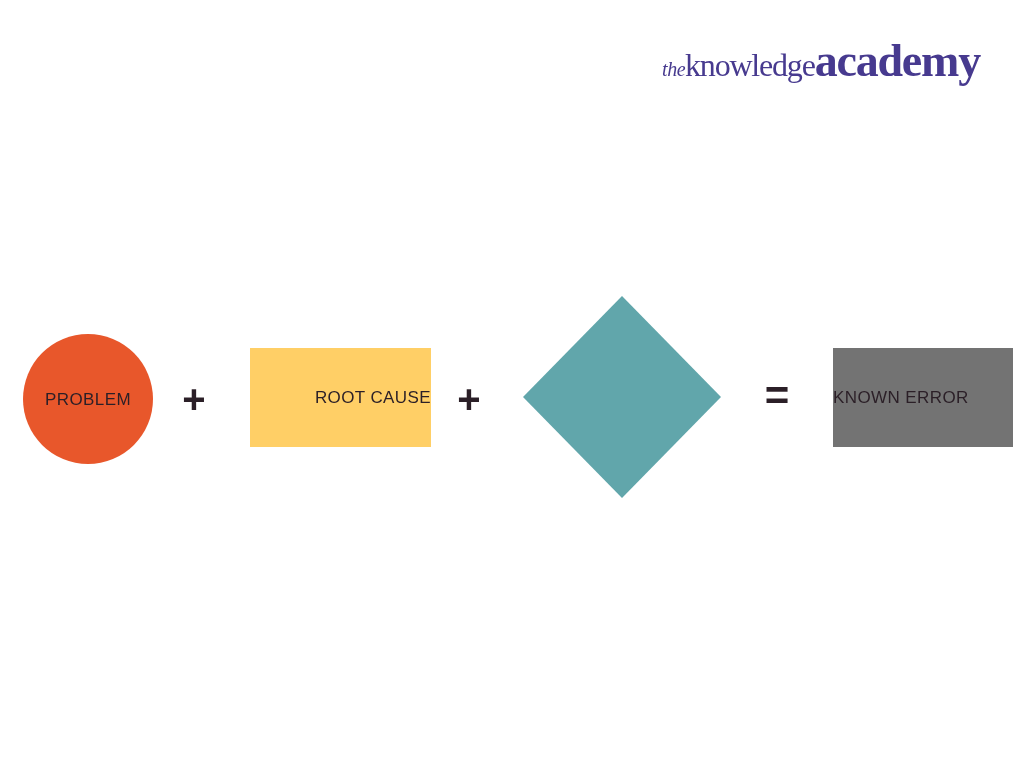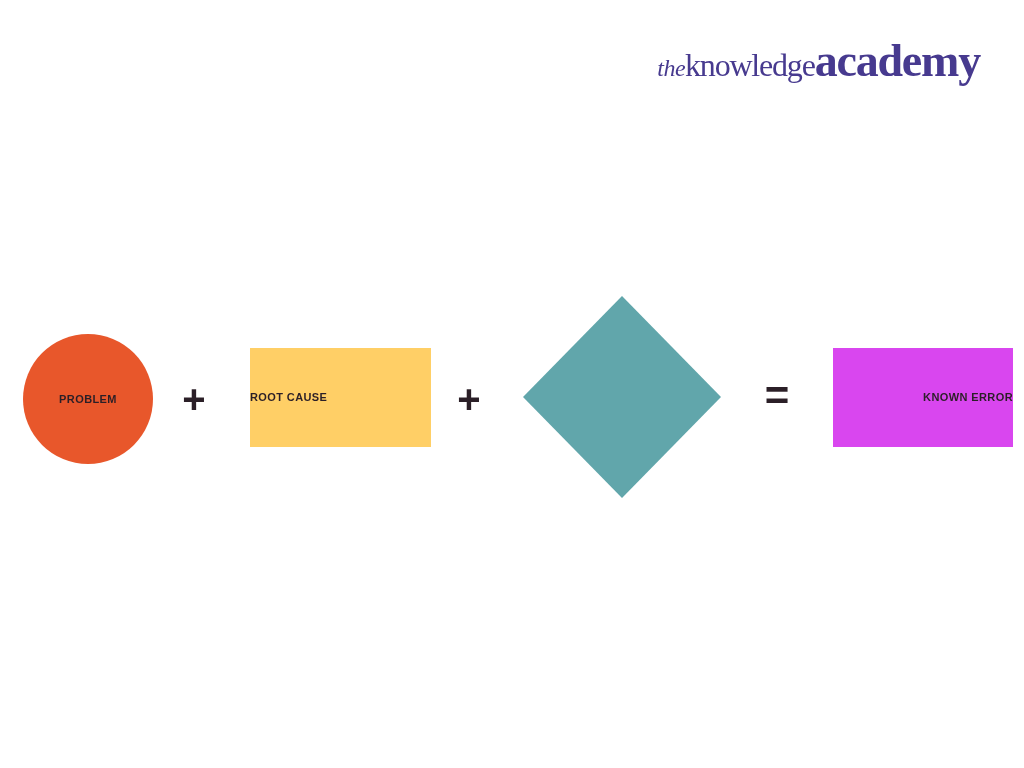--- a/index.html
+++ b/index.html
@@ -24,21 +24,21 @@
     right: 44px;
     top: 38px;
     white-space: nowrap;
     font-family: "Liberation Serif", "DejaVu Serif", serif;
     color: #473a8f;
     line-height: 1;
     user-select: none;
   }
   #brand-logo .logo-the {
     font-style: italic;
-    font-size: 24px;
+    font-size: 20px;
     letter-spacing: -0.5px;
   }
   #brand-logo .logo-knowledge {
     font-size: 32px;
     letter-spacing: -1.2px;
   }
   #brand-logo .logo-academy {
     font-size: 46px;
     font-weight: bold;
     letter-spacing: -1.2px;
@@ -48,22 +48,22 @@
   #equation-row {
     position: absolute;
     left: 0;
     top: 0;
     width: 1024px;
     height: 768px;
   }
 
   .node-label {
     font-family: "Liberation Sans", sans-serif;
-    font-weight: bold;
-    font-size: 11px;
+    font-weight: normal;
+    font-size: 17px;
     letter-spacing: 0.4px;
     color: #2b1f27;
     white-space: nowrap;
     text-align: center;
     line-height: 1;
   }
 
   .operator {
     position: absolute;
     font-family: "Liberation Sans", sans-serif;
@@ -99,21 +99,21 @@
   
   #shape-root-cause {
     position: absolute;
     left: 250px;
     top: 348px;
     width: 181px;
     height: 99px;
     background: #ffcf66;
     display: flex;
     align-items: center;
-    justify-content: flex-start;
+    justify-content: flex-end;
   }
 
   
   #operator-plus-2 {
     left: 449px;
     top: 379px;
     width: 40px;
   }
 
   
@@ -148,24 +148,24 @@
     font-size: 42px;
   }
 
   
   #shape-known-error {
     position: absolute;
     left: 833px;
     top: 348px;
     width: 180px;
     height: 99px;
-    background: #d946ef;
+    background: #737373;
     display: flex;
     align-items: center;
-    justify-content: flex-end;
+    justify-content: flex-start;
   }
 </style>
 </head>
 <body>
 
 <div id="canvas">
 
   <div id="brand-logo">
     <span class="logo-the">the</span><span class="logo-knowledge">knowledge</span><span class="logo-academy">academy</span>
   </div>

